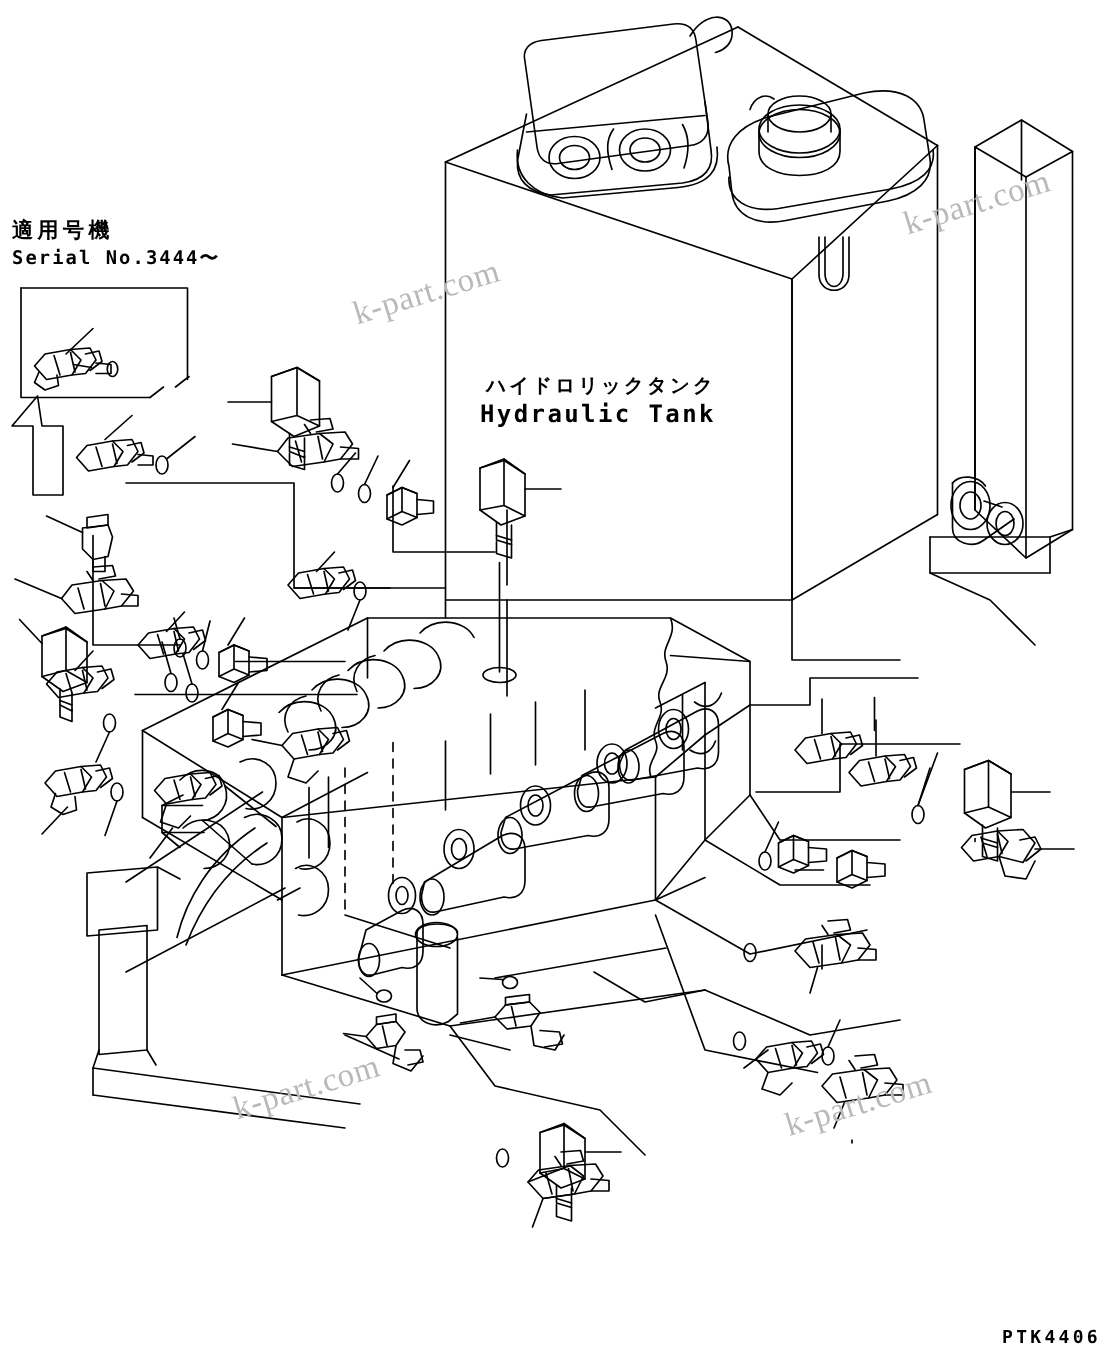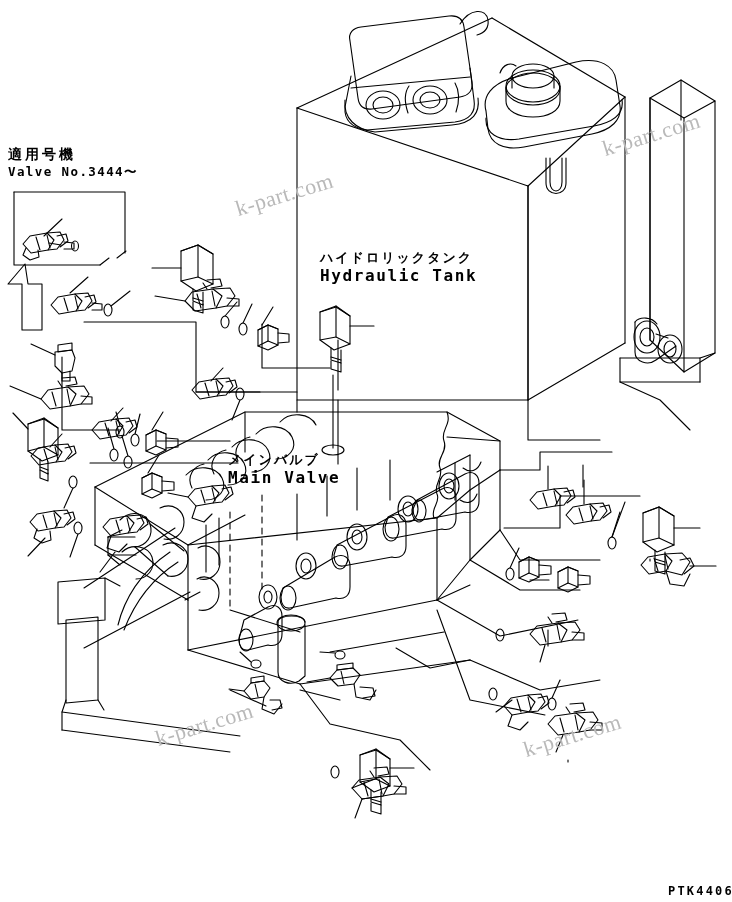--- a/index.html
+++ b/index.html
@@ -65,21 +65,21 @@
     position: absolute;
     font-family: "Liberation Serif", serif;
     font-size: 22px;
     color: #b9b9b9;
     white-space: nowrap;
     letter-spacing: 0.5px;
     transform-origin: left bottom;
     pointer-events: none;
     user-select: none;
   }
-  .center-block { text-align: left; }
+  .center-block { text-align: right; }
 </style>
 </head>
 <body>
 
 <div id="page">
 
   <svg id="diagram-svg" viewBox="0 0 732 902" xmlns="http://www.w3.org/2000/svg">
     <rect x="0" y="0" width="732" height="902" fill="#ffffff"></rect>
 
     <g fill="none" stroke="#000000" stroke-width="1.1" stroke-linecap="round" stroke-linejoin="round">
@@ -685,32 +685,28 @@
       <path d="M114,449 L108,428"></path>
 
       <path d="M437,472 L470,455"></path>
       <path d="M185,600 L200,592"></path>
 
     </g>
   </svg>
 
   <div class="lbl" style="left:8px; top:146px;">
     <div class="lbl-serial-jp">適用号機</div>
-    <div class="lbl-serial-en">Valve No.3444〜</div>
+    <div class="lbl-serial-en">Serial No.3444〜</div>
   </div>
 
   <div class="lbl center-block" style="left:320px; top:250px;">
     <div class="lbl-jp">ハイドロリックタンク</div>
     <div class="lbl-en">Hydraulic Tank</div>
   </div>
 
-  <div class="lbl center-block" style="left:228px; top:452px;">
-    <div class="lbl-jp">メインバルブ</div>
-    <div class="lbl-en">Main Valve</div>
-  </div>
 
 
   <div class="lbl lbl-partno" style="left:668px; top:884px;">PTK4406</div>
 
   <div class="watermark" style="left: 240px; top: 196px; font-size: 22px; color: rgb(185, 185, 185); transform: rotate(-17deg);">k-part.com</div>
   <div class="watermark" style="left: 607px; top: 136px; font-size: 22px; color: rgb(185, 185, 185); transform: rotate(-17deg);">k-part.com</div>
   <div class="watermark" style="left: 160px; top: 726px; font-size: 22px; color: rgb(185, 185, 185); transform: rotate(-17deg);">k-part.com</div>
   <div class="watermark" style="left: 528px; top: 737px; font-size: 22px; color: rgb(185, 185, 185); transform: rotate(-17deg);">k-part.com</div>
 
 </div>

